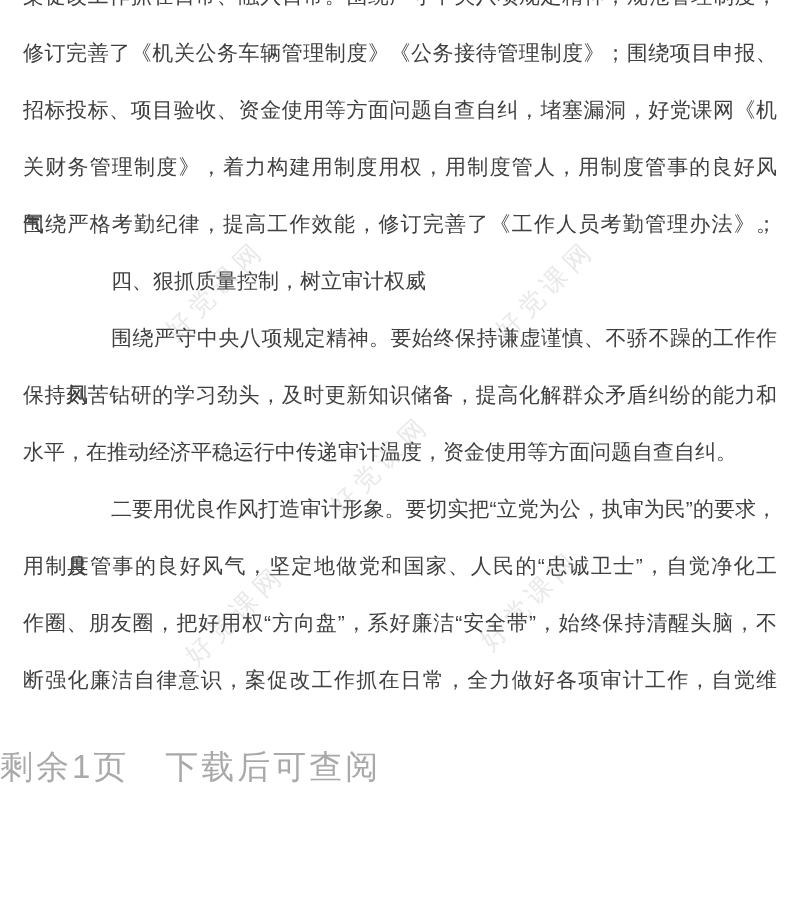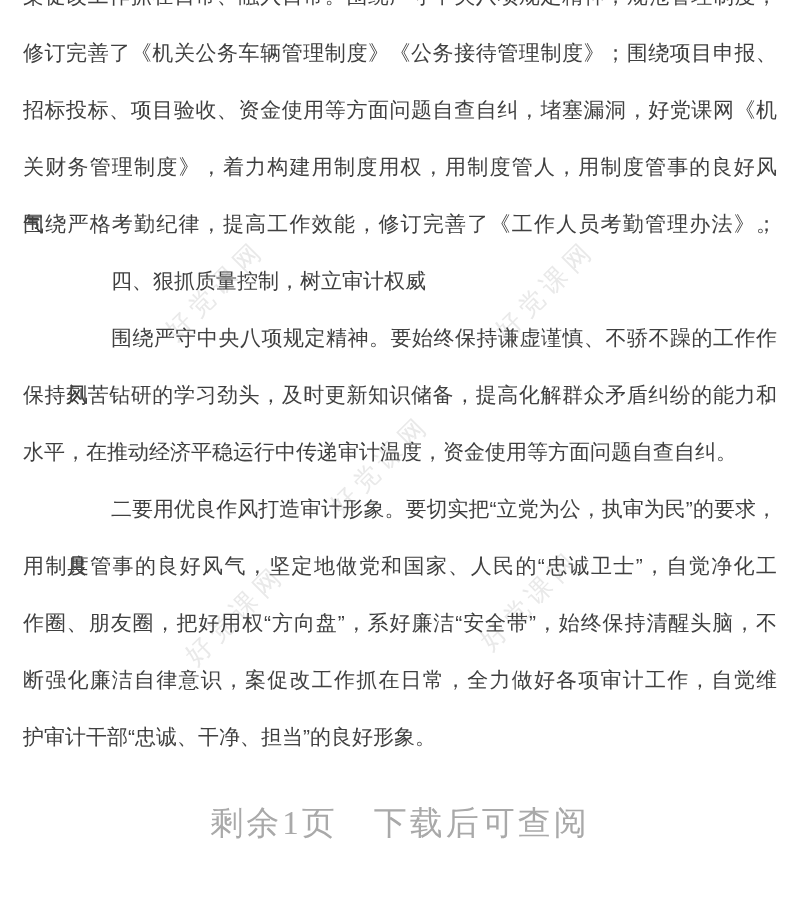--- a/index.html
+++ b/index.html
@@ -50,27 +50,26 @@
     text-align: justify;
     text-align-last: justify;
   }
   .line.indent {
     text-indent: 44px;
     margin-left: 44px;
   }
   .footer {
     margin-top: 42px;
     display: flex;
-    justify-content: center;
+    justify-content: flex-start;
     gap: 36px;
     font-size: 33px;
     line-height: 33px;
     letter-spacing: 3px;
     color: #a9a9a9;
-    font-family: Liberation Serif, serif;
   }
 </style>
 </head>
 <body>
 
 <div class="page">
   <div class="wm-layer">
       <span class="wm" style="left: 215px; top: 290px;">好党课网</span>
       <span class="wm" style="left: 545px; top: 290px;">好党课网</span>
       <span class="wm" style="left: 380px; top: 465px;">好党课网</span>
@@ -85,20 +84,19 @@
         <div class="line justify">关财务管理制度》，着力构建用制度用权，用制度管人，用制度管事的良好风气；</div>
         <div class="line justify">围绕严格考勤纪律，提高工作效能，修订完善了《工作人员考勤管理办法》。</div>
         <div class="line indent">四、狠抓质量控制，树立审计权威</div>
         <div class="line indent justify">围绕严守中央八项规定精神。要始终保持谦虚谨慎、不骄不躁的工作作风，</div>
         <div class="line justify">保持刻苦钻研的学习劲头，及时更新知识储备，提高化解群众矛盾纠纷的能力和</div>
         <div class="line">水平，在推动经济平稳运行中传递审计温度，资金使用等方面问题自查自纠。</div>
         <div class="line indent justify">二要用优良作风打造审计形象。要切实把“立党为公，执审为民”的要求，具</div>
         <div class="line justify">用制度管事的良好风气，坚定地做党和国家、人民的“忠诚卫士”，自觉净化工</div>
         <div class="line justify">作圈、朋友圈，把好用权“方向盘”，系好廉洁“安全带”，始终保持清醒头脑，不</div>
         <div class="line justify">断强化廉洁自律意识，案促改工作抓在日常，全力做好各项审计工作，自觉维</div>
-        <div class="line">护审计干部“忠诚、干净、担当”的良好形象。</div>
       </div>
     <div class="footer">
       <span>剩余1页</span>
       <span>下载后可查阅</span>
     </div>
   </div>
 </div>
 
 </body></html>

